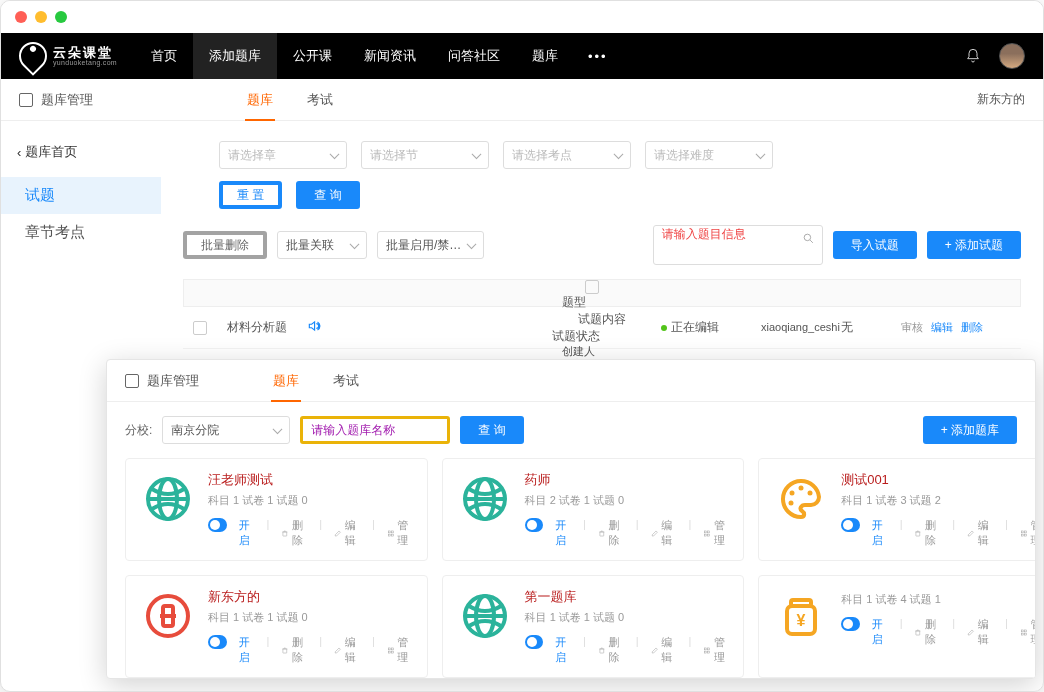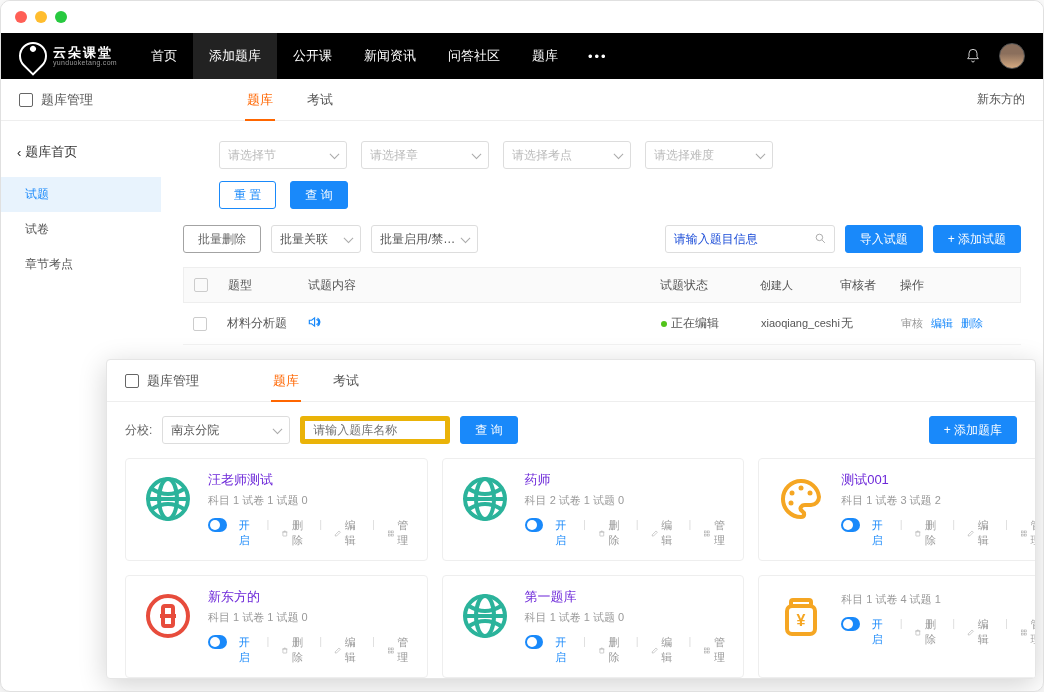--- a/index.html
+++ b/index.html
@@ -33,71 +33,71 @@
 .tabs { display: flex; margin-left: 140px; gap: 6px; }
 .tab { padding: 0 14px; height: 42px; display: flex; align-items: center; color: #555; cursor: pointer; position: relative; }
 .tab.active { color: #ff6600; }
 .tab.active::after { content: ""; position: absolute; bottom: 0; left: 12px; right: 12px; height: 2px; background: #ff6600; }
 .subheader-right { margin-left: auto; color: #555; font-size: 12px; }
 
 .body-area { display: flex; height: calc(100% - 120px); }
 .sidebar { width: 160px; border-right: 0; padding-top: 14px; font-size: 13px; }
 .side-back { display: flex; align-items: center; padding: 8px 16px; color: #333; cursor: pointer; gap: 4px; }
 .side-list { margin-top: 8px; }
-.side-item { padding: 9px 24px; color: #555; cursor: pointer; font-size: 12px; }
+.side-item { padding: 9px 24px; color: #555; cursor: pointer; font-size: 15px; }
 .side-item.active { background: #e8f3fd; color: #1989fa; }
 
 .main { flex: 1; padding: 20px 22px; font-size: 12px; color: #555; }
 .filter-row { display: flex; align-items: center; gap: 14px; margin-bottom: 12px; flex-wrap: wrap; }
 .filter-label { color: #666; }
 .sel { height: 28px; border: 1px solid #ddd; border-radius: 3px; background: #fff; padding: 0 22px 0 8px; display: inline-flex; align-items: center; position: relative; color: #555; min-width: 110px; cursor: pointer; }
 .sel::after { content: ""; position: absolute; right: 8px; top: 50%; width: 6px; height: 6px; border-right: 1px solid #aaa; border-bottom: 1px solid #aaa; transform: translateY(-60%) rotate(45deg); }
 .sel.wide { min-width: 128px; }
 .sel.placeholder { color: #bbb; }
 .collapse-link { color: #1989fa; cursor: pointer; display: inline-flex; align-items: center; gap: 3px; }
 .collapse-link::after { content: ""; width: 6px; height: 6px; border-left: 1px solid #1989fa; border-top: 1px solid #1989fa; transform: rotate(45deg) translateY(1px); }
-.btn { height: 28px; padding: 0 14px; border-radius: 3px; border: 1px solid #a3a3a3; background: #fff; display: inline-flex; align-items: center; cursor: pointer; font-size: 12px; }
+.btn { height: 28px; padding: 0 14px; border-radius: 3px; border: 4px solid #a3a3a3; background: #fff; display: inline-flex; align-items: center; cursor: pointer; font-size: 12px; }
 .btn.primary { background: #1989fa; border-color: #1989fa; color: #fff; }
 .btn.outline-primary { border-color: #1989fa; color: #1989fa; }
 .btn.ghost { color: #666; }
 
 .action-row { display: flex; align-items: center; gap: 10px; margin-top: 16px; }
 .action-row .spacer { flex: 1; }
-.search-input { height: 28px; border: 1px solid #ddd; border-radius: 3px; padding: 0 26px 0 8px; width: 170px; background: #fff; position: relative; color: #1d4ed8; display: inline-flex; align-items: center; }
+.search-input { height: 40px; border: 1px solid #ddd; border-radius: 3px; padding: 0 26px 0 8px; width: 170px; background: #fff; position: relative; color: #ef4444; display: inline-flex; }
 .search-wrap { position: relative; }
 .search-wrap svg { position: absolute; right: 8px; top: 7px; width: 13px; height: 13px; stroke: #999; fill: none; stroke-width: 1.5; }
 
 .table { margin-top: 14px; }
-.thead { display: flex; align-items: center; height: 36px; background: #fafafa; border: 1px solid #eee; padding: 0 10px; }
+.thead { display: flex; align-items: center; height: 28px; background: #fafafa; border: 1px solid #eee; padding: 0 10px; flex-direction: column; }
 .trow { display: flex; align-items: center; height: 42px; border-bottom: 1px solid #f3f3f3; padding: 0 10px; }
 .col-chk { width: 34px; }
 .col-type { width: 80px; }
 .col-content { flex: 1; }
 .col-status { width: 100px; display: flex; align-items: center; gap: 4px; }
 .col-creator { width: 80px; font-size: 11px; line-height: 1.1; }
 .col-reviewer { width: 60px; }
 .col-ops { width: 110px; display: flex; gap: 8px; }
 .chk { width: 14px; height: 14px; border: 1px solid #ccc; border-radius: 2px; }
 .sound-icon { width: 14px; height: 14px; fill: #1989fa; }
 .status-dot { width: 6px; height: 6px; border-radius: 50%; background: #52c41a; }
 .op-link { color: #999; cursor: pointer; font-size: 11px; }
 .op-link.primary { color: #1989fa; }
 
 
 .overlay-window { position: absolute; left: 105px; top: 358px; width: 930px; height: 320px; background: #fff; border: 1px solid #e5e5e5; border-radius: 4px; box-shadow: 0 6px 28px rgba(0,0,0,0.18); overflow: hidden; }
 .overlay-header { height: 42px; display: flex; align-items: center; padding: 0 18px; border-bottom: 1px solid #eee; font-size: 13px; }
 .ov-filter { display: flex; align-items: center; gap: 10px; padding: 14px 18px; font-size: 12px; }
 .ov-filter .spacer { flex: 1; }
-.inp { height: 28px; border: 5px solid #eab308; border-radius: 3px; padding: 0 8px; width: 150px; color: #737373; display: inline-flex; align-items: center; background: #fff; }
+.inp { height: 28px; border: 3px solid #eab308; border-radius: 3px; padding: 0 8px; width: 150px; color: #a21caf; display: inline-flex; align-items: center; background: #fff; }
 
 .card-grid { display: grid; grid-template-columns: repeat(3, 1fr); gap: 14px; padding: 0 18px 18px; }
 .card { border: 1px solid #eee; border-radius: 4px; padding: 12px 14px; display: flex; gap: 12px; background: #fff; }
 .card-icon { width: 56px; height: 56px; flex-shrink: 0; display: flex; align-items: center; justify-content: center; }
 .card-body { flex: 1; min-width: 0; }
-.card-title { font-size: 13px; color: #6d28d9; font-weight: 500; }
+.card-title { font-size: 13px; color: #b91c1c; font-weight: 500; }
 .card-meta { font-size: 11px; color: #999; margin-top: 4px; }
 .card-ops { display: flex; align-items: flex-start; gap: 12px; margin-top: 10px; font-size: 11px; color: #999; }
 .card-ops .sep { color: #ddd; }
 .toggle { width: 26px; height: 14px; background: #1989fa; border-radius: 7px; position: relative; }
 .toggle::after { content: ""; position: absolute; width: 10px; height: 10px; background: #fff; border-radius: 50%; top: 2px; left: 2px; }
 .toggle-label { color: #1989fa; }
 .op-copy { display: inline-flex; align-items: center; gap: 3px; cursor: pointer; }
 .op-copy svg { width: 11px; height: 11px; stroke: #999; fill: none; stroke-width: 1.5; }
 
 .globe-svg { width: 48px; height: 48px; }
@@ -153,32 +153,31 @@
   </div>
 
   <div class="body-area">
     <div class="sidebar">
       <div class="side-back">
         <span>‹</span>
         <span>题库首页</span>
       </div>
       <div class="side-list">
         <div class="side-item active">试题</div>
-        <div class="side-item">试卷</div>
         <div class="side-item">章节考点</div>
       </div>
     </div>
 
     <div class="main">
       <div class="filter-row" style="padding-left:36px;">
         <div class="sel wide placeholder">
+            <span>请选择章</span>
+          </div>
+        <div class="sel wide placeholder">
             <span>请选择节</span>
-          </div>
-        <div class="sel wide placeholder">
-            <span>请选择章</span>
           </div>
         <div class="sel wide placeholder">
             <span>请选择考点</span>
           </div>
         <div class="sel wide placeholder">
             <span>请选择难度</span>
           </div>
       </div>
       <div class="filter-row" style="padding-left:36px;">
         <div class="btn outline-primary">重 置</div>

